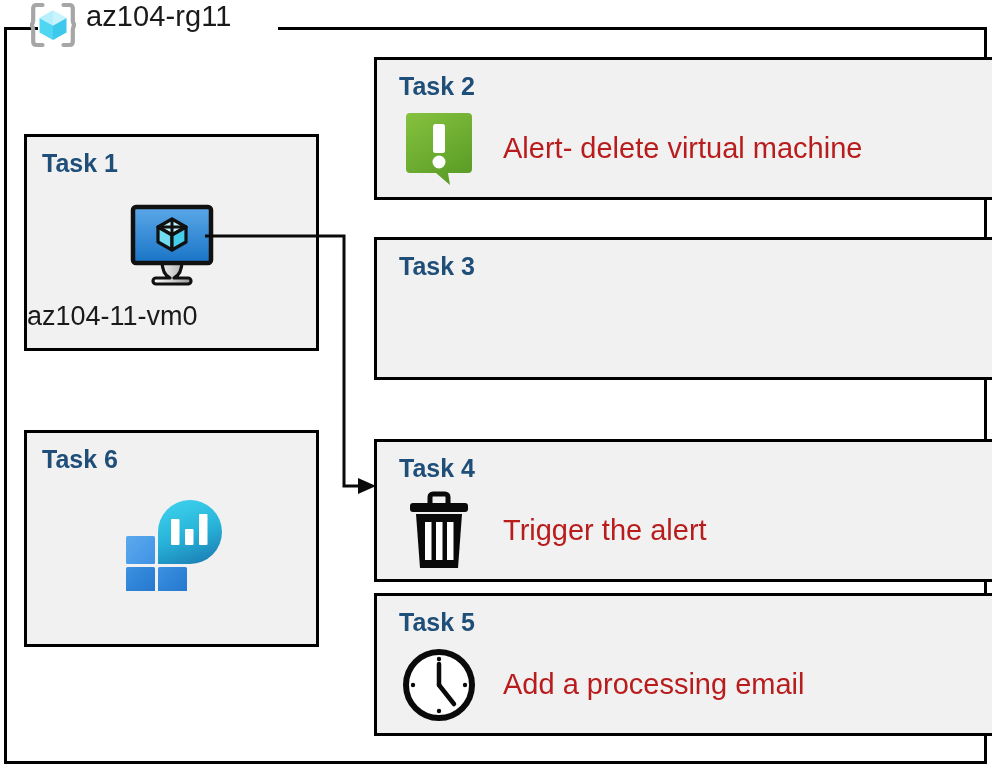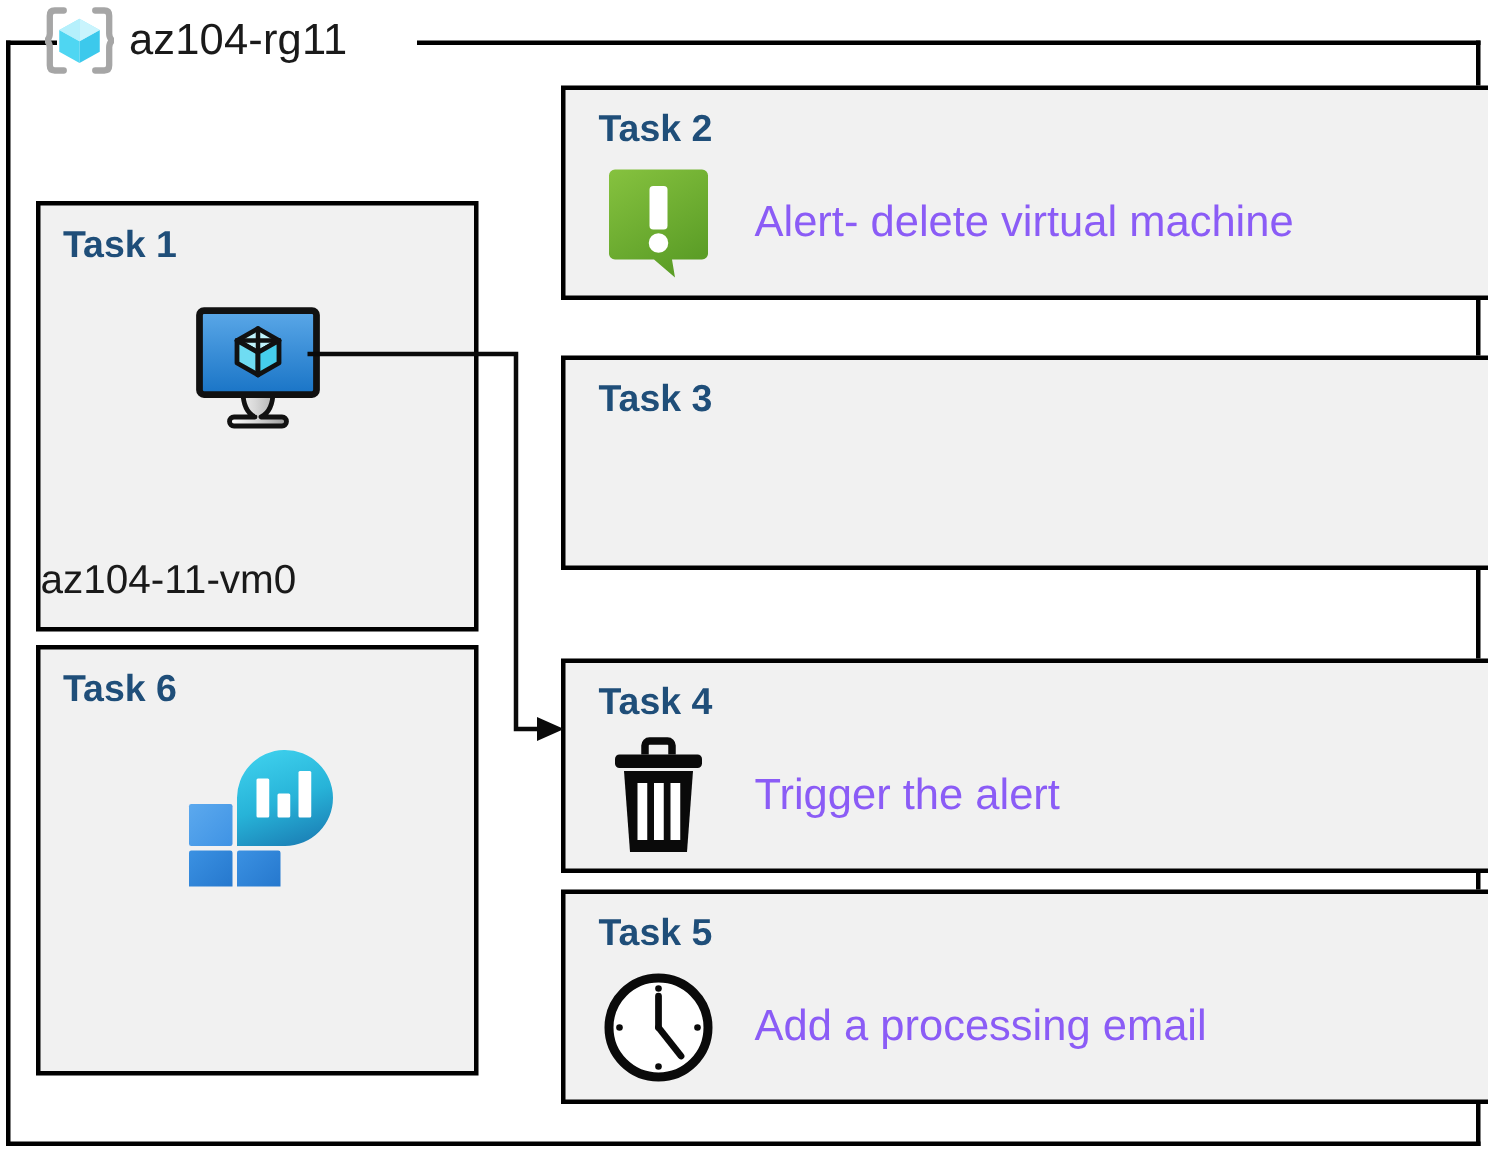--- a/index.html
+++ b/index.html
@@ -49,21 +49,20 @@
     background: #000000;
   }
 
   
   .rg-header {
     position: absolute;
     left: 30px;
     top: 2px;
     height: 50px;
     display: flex;
-    align-items: center;
     gap: 10px;
   }
   .rg-icon {
     width: 46px;
     height: 46px;
     display: block;
   }
   .rg-title {
     font-size: 29px;
     color: #1a1a1a;
@@ -82,21 +81,21 @@
   .task-label {
     position: absolute;
     font-size: 25px;
     font-weight: bold;
     color: #1f4e79;
     line-height: 1;
     white-space: nowrap;
   }
 
   
-  .box-tall { width: 295px; height: 287px; }
+  .box-tall { width: 295px; height: 217px; }
   .box-tall .task-label { left: 15px; top: 14px; }
   .box-tall .tile-icon {
     position: absolute;
     left: 0; right: 0;
     top: 58px;
     height: 100px;
     display: flex;
     align-items: center;
     justify-content: center;
   }
@@ -126,21 +125,21 @@
   .box-wide .row-icon {
     width: 80px;
     height: 78px;
     flex: 0 0 80px;
     display: flex;
     align-items: center;
     justify-content: center;
   }
   .box-wide .row-text {
     font-size: 29px;
-    color: #8b5cf6;
+    color: #b91c1c;
     white-space: nowrap;
     line-height: 1.1;
   }
 
   
   .connector {
     position: absolute;
     left: 0;
     top: 0;
     width: 992px;

